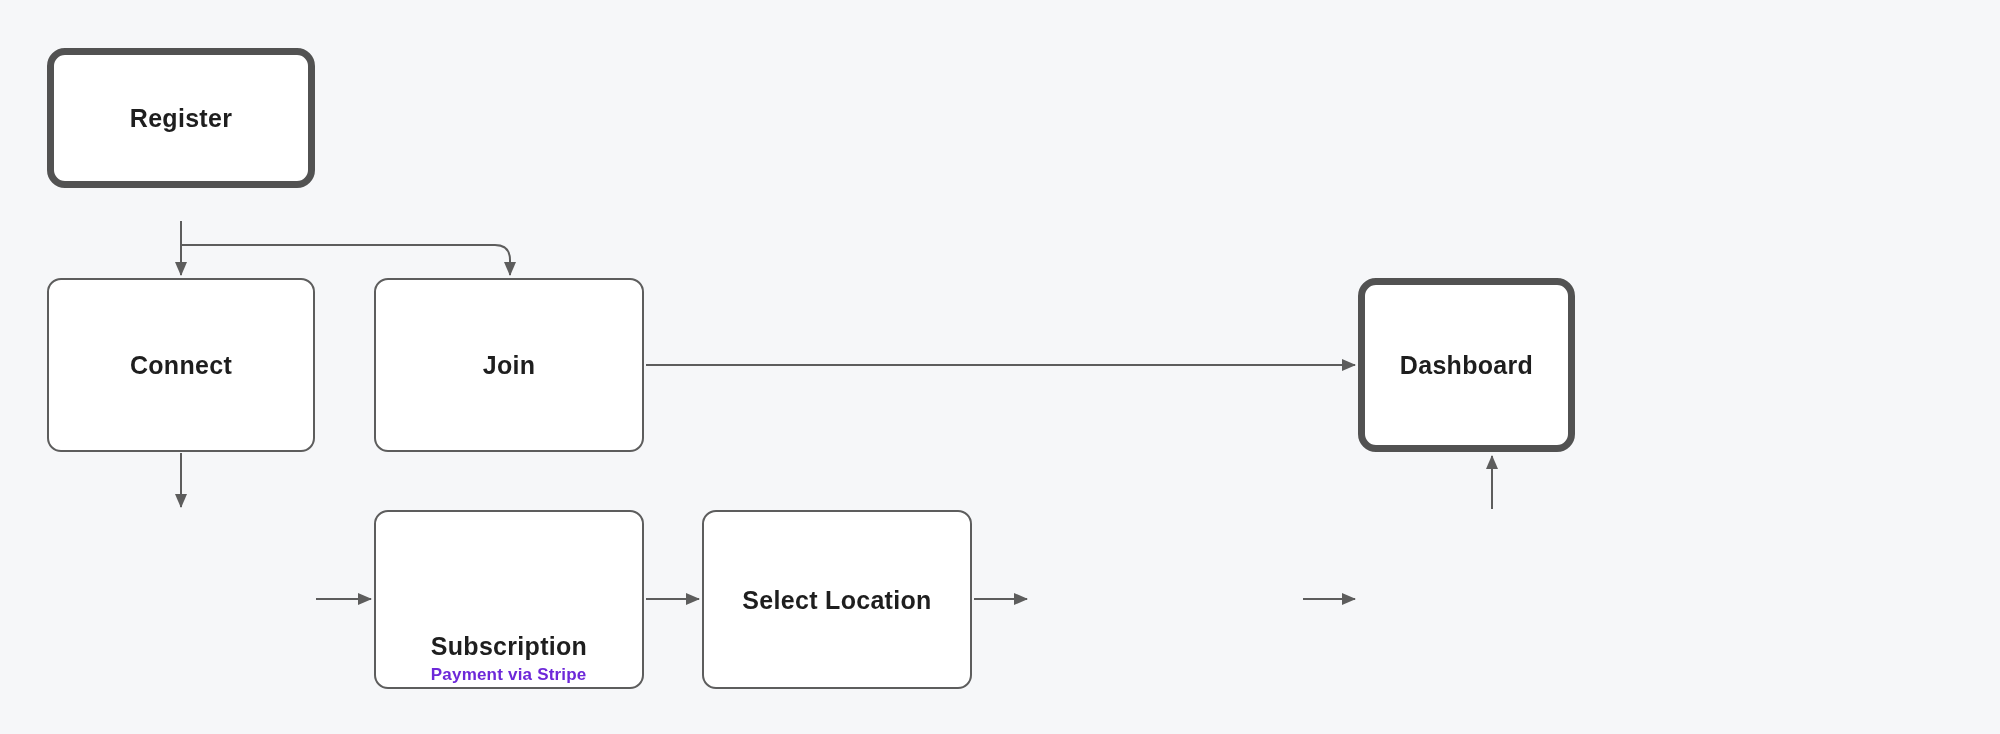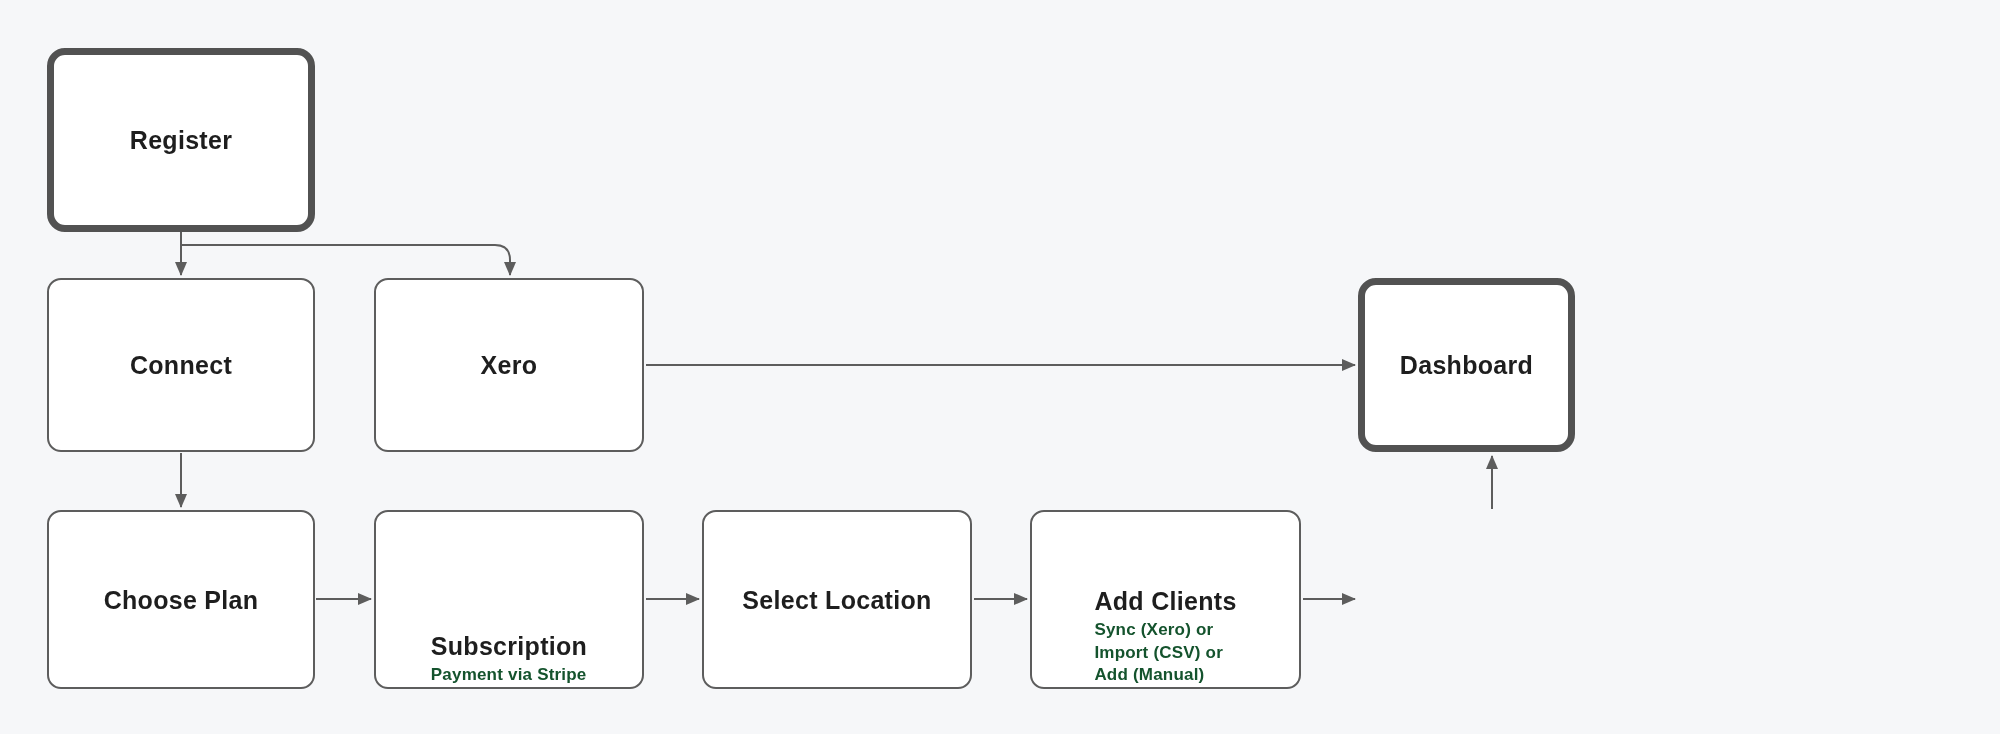--- a/index.html
+++ b/index.html
@@ -52,34 +52,34 @@
     font-size: 25px;
     font-weight: 700;
     color: #1e1e1e;
     letter-spacing: 0.3px;
     line-height: 1.2;
     white-space: nowrap;
   }
   .node-sub {
     font-size: 17px;
     font-weight: 700;
-    color: #14532d;
+    color: #6d28d9;
     line-height: 1.33;
     letter-spacing: 0.2px;
     margin-top: 3px;
     white-space: nowrap;
   }
   .node.has-sub {
     align-items: flex-end;
   }
   .node.has-sub .node-text {
     margin-top: 58px;
   }
   
-  #node-register        { left: 47px;   top: 48px;  width: 268px; height: 184px; }
+  #node-register        { left: 47px;   top: 48px;  width: 268px; height: 140px; }
   #node-create          { left: 47px;   top: 278px; width: 268px; height: 174px; }
   #node-join            { left: 374px;  top: 278px; width: 270px; height: 174px; }
   #node-dashboard       { left: 1358px; top: 278px; width: 217px; height: 174px; }
   #node-choose-plan     { left: 47px;   top: 510px; width: 268px; height: 179px; }
   #node-subscription    { left: 374px;  top: 510px; width: 270px; height: 179px; }
   #node-select-location { left: 702px;  top: 510px; width: 270px; height: 179px; }
   #node-add-clients     { left: 1030px; top: 510px; width: 271px; height: 179px; }
   #node-desktop-app     { left: 1358px; top: 510px; width: 269px; height: 179px; }
 </style>
 </head>
@@ -113,52 +113,39 @@
   </div>
 
   <div class="node" id="node-create">
     <div class="node-text">
       <span class="node-title">Connect</span>
     </div>
   </div>
 
   <div class="node" id="node-join">
     <div class="node-text">
-      <span class="node-title">Xero</span>
+      <span class="node-title">Join</span>
     </div>
   </div>
 
   <div class="node thick" id="node-dashboard">
     <div class="node-text">
       <span class="node-title">Dashboard</span>
     </div>
   </div>
 
-  <div class="node" id="node-choose-plan">
-    <div class="node-text">
-      <span class="node-title">Choose Plan</span>
-    </div>
-  </div>
 
   <div class="node has-sub" id="node-subscription">
     <div class="node-text">
       <span class="node-title">Subscription</span>
       <span class="node-sub">Payment via Stripe</span>
     </div>
   </div>
 
   <div class="node" id="node-select-location">
     <div class="node-text">
       <span class="node-title">Select Location</span>
     </div>
   </div>
 
-  <div class="node has-sub" id="node-add-clients">
-    <div class="node-text">
-      <span class="node-title">Add Clients</span>
-      <span class="node-sub">Sync (Xero) or</span>
-      <span class="node-sub" style="margin-top:0">Import (CSV) or</span>
-      <span class="node-sub" style="margin-top:0">Add (Manual)</span>
-    </div>
-  </div>
 
 
 </div>
 
 </body></html>

